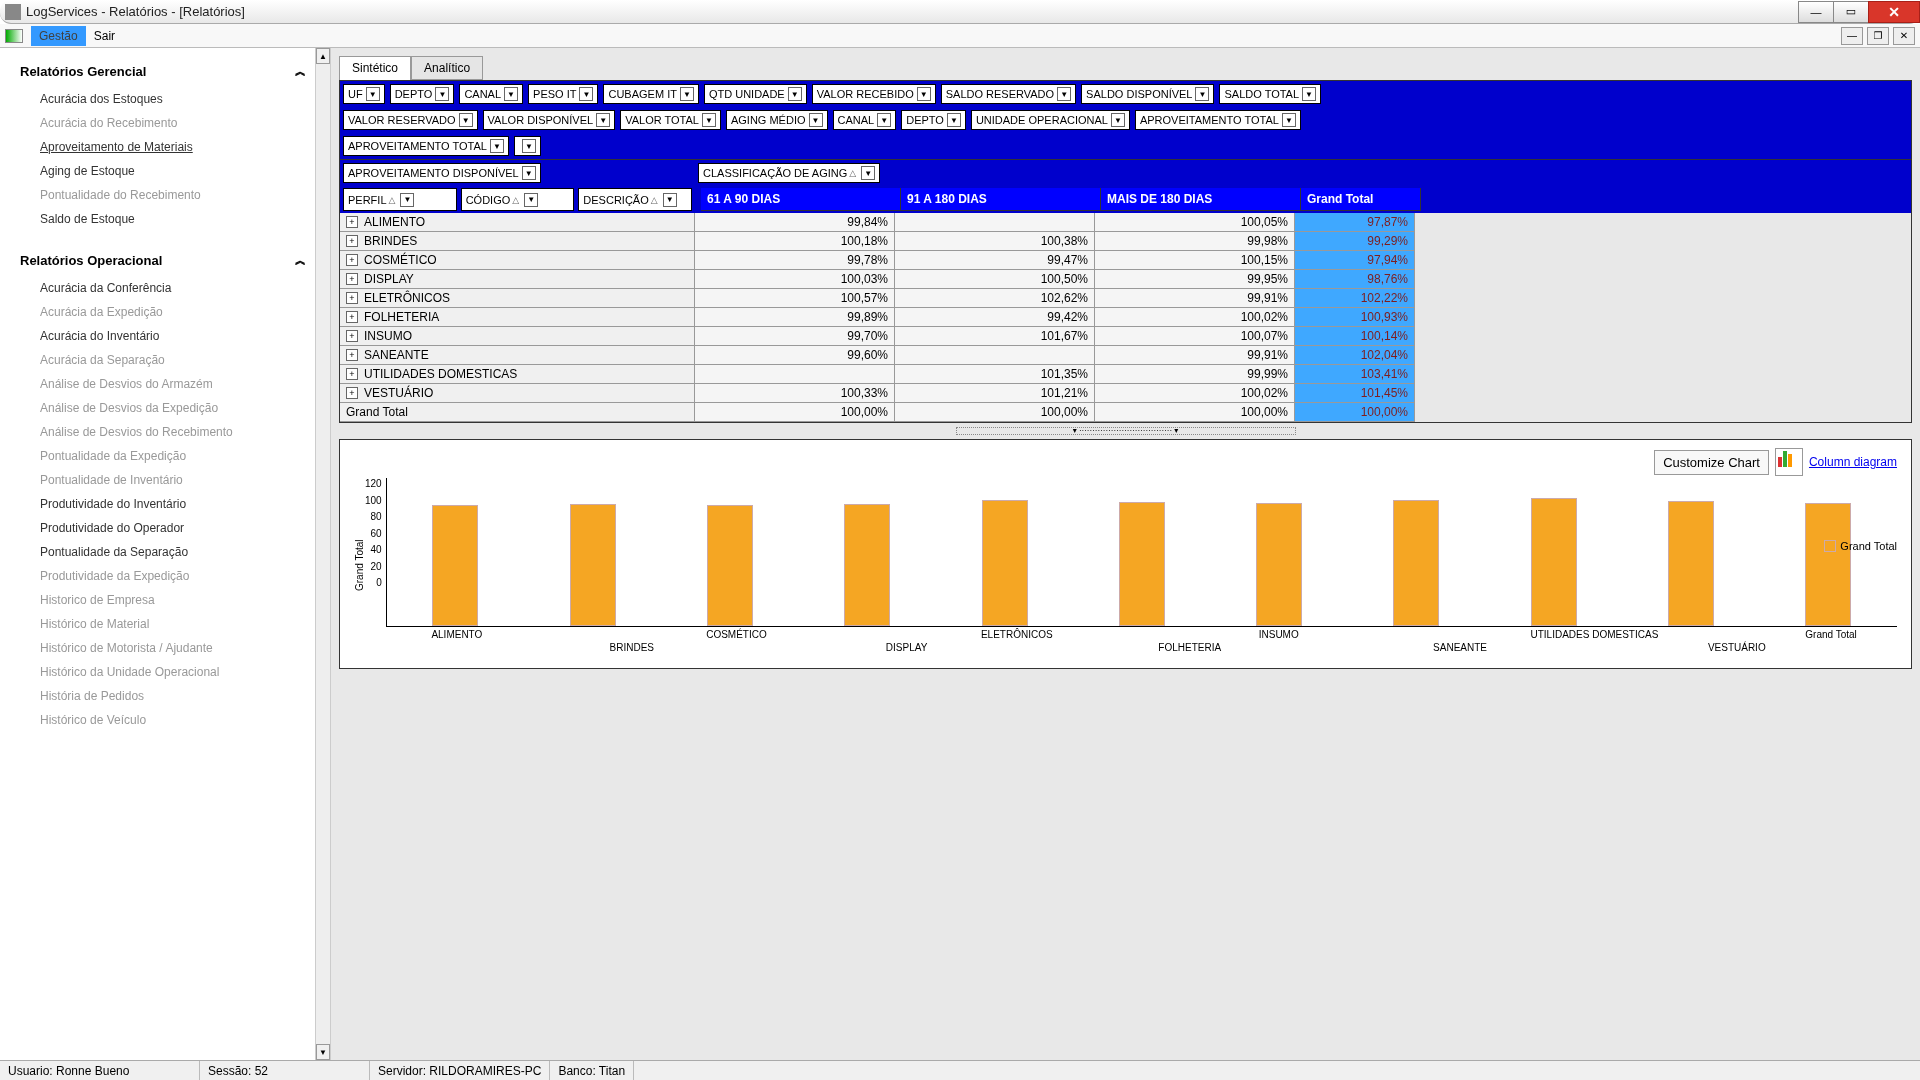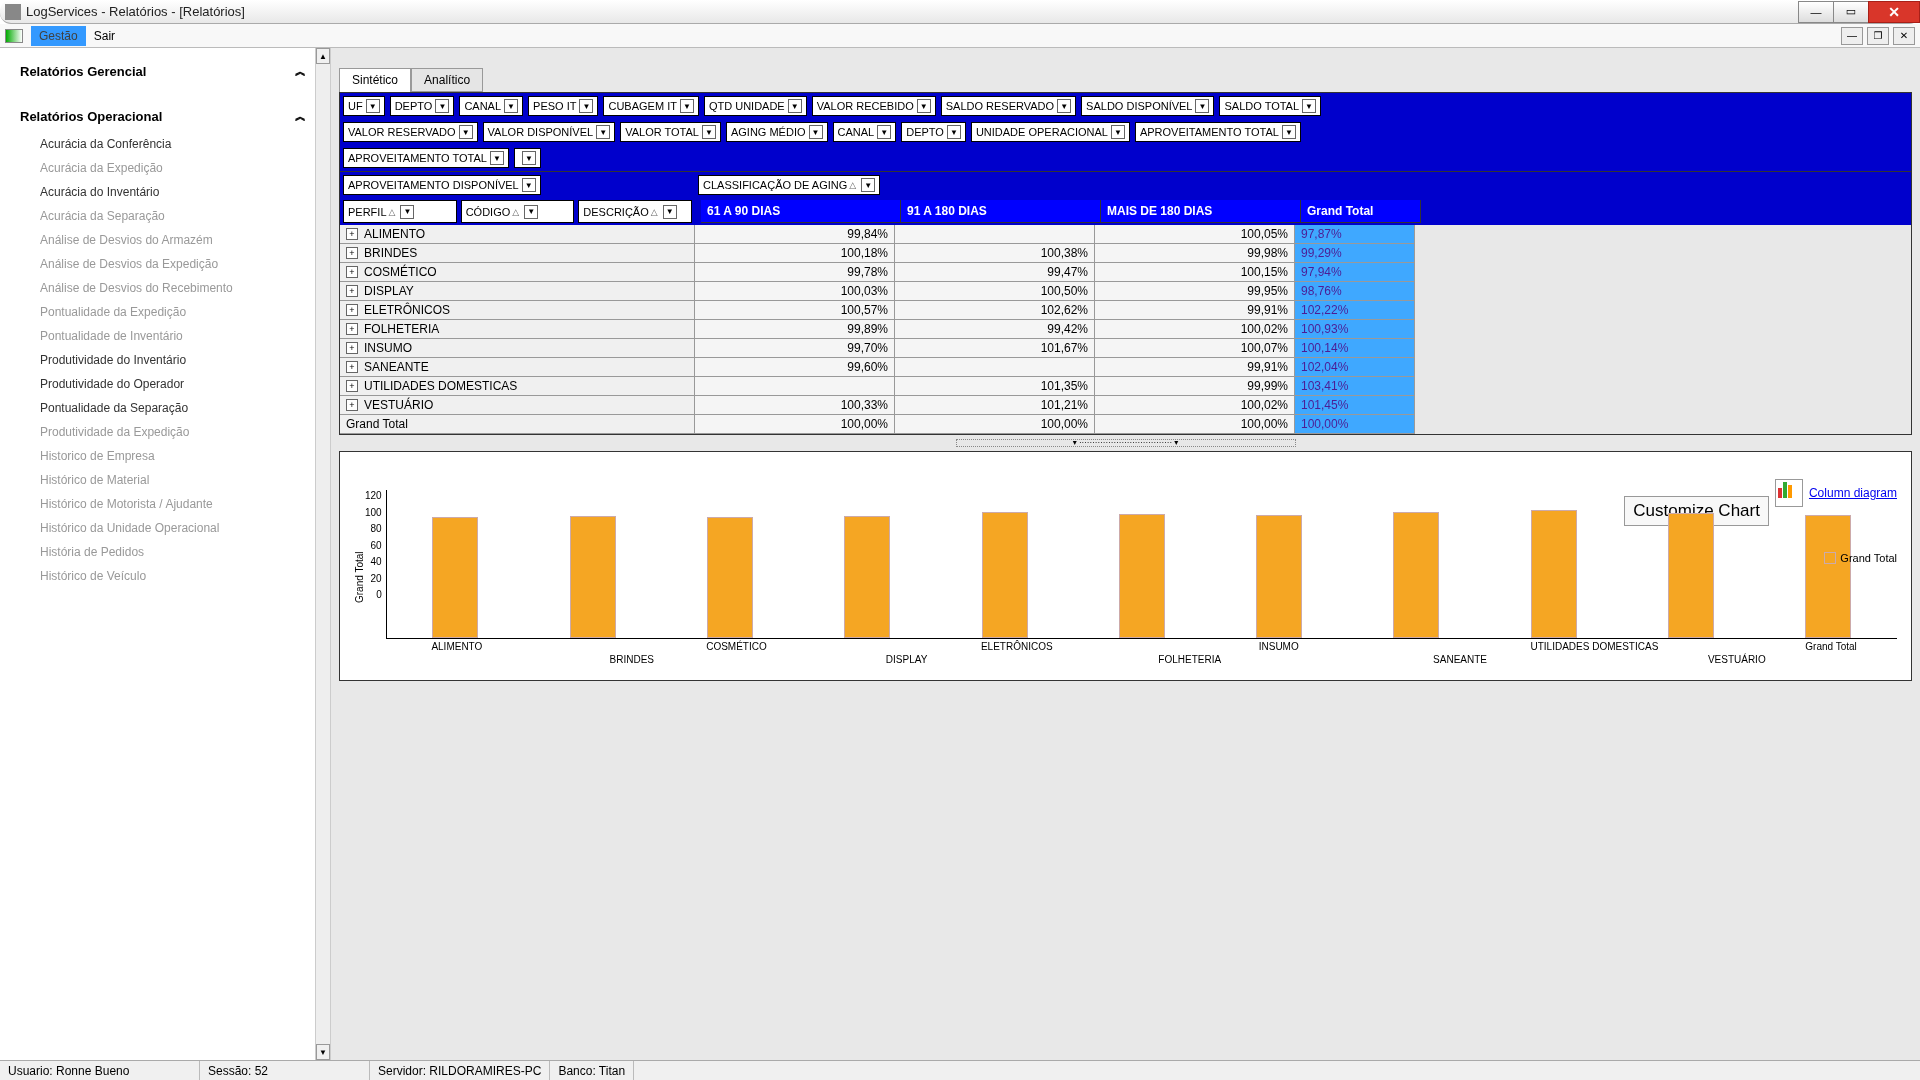--- a/index.html
+++ b/index.html
@@ -22,41 +22,41 @@
 .side-scroll { width: 16px; background: #eee; border-left: 1px solid #ccc; border-right: 1px solid #ccc; display: flex; flex-direction: column; }
 .side-scroll .sb-btn { height: 16px; border: 1px solid #999; background: #f0f0f0; font-size: 8px; display: flex; align-items: center; justify-content: center; }
 .side-scroll .sb-track { flex: 1; }
 .panel-head { font-weight: bold; font-size: 13px; padding: 8px 0 8px 10px; display: flex; align-items: center; }
 .panel-head .chev { margin-left: auto; margin-right: 12px; font-size: 11px; letter-spacing: -3px; }
 .nav-item { padding: 5px 0 5px 30px; color: #333; cursor: default; }
 .nav-dim { color: #999; }
 .nav-sel { text-decoration: underline; }
 .content { flex: 1; background: #e8e8e8; padding: 8px 8px 0 8px; overflow: auto; }
 .tabs { display: flex; }
-.tab { padding: 4px 12px; border: 1px solid #999; background: #eee; font-size: 12px; border-bottom: none; margin-top: 12px; }
+.tab { padding: 4px 12px; border: 1px solid #999; background: #eee; font-size: 12px; border-bottom: none; }
 .tab.active { background: #fff; font-weight: normal; }
 .tab:not(.active) { background: #e5e5e5; border-bottom: 1px solid #999; }
 .pivot-container { border: 1px solid #333; }
 .filter-area { background: #0000cc; padding: 3px; display: flex; flex-wrap: wrap; gap: 5px; }
 .filter-chip { background: #fff; border: 1px solid #000; padding: 2px 4px; font-size: 11px; display: inline-flex; align-items: center; }
 .chip-dd { width: 14px; height: 14px; border: 1px solid #666; margin-left: 3px; font-size: 8px; display: inline-flex; align-items: center; justify-content: center; }
 .filter-area.sep-top { border-top: 1px solid #333; }
 .pivot-grid { display: grid; grid-template-columns: 355px 200px 200px 200px 120px; font-size: 12px; }
 .hdr-cell { background: #0000ff; color: #fff; padding: 4px 6px; font-weight: bold; border-right: 1px solid #333; border-bottom: 1px solid #333; }
 .row-label { background: #f0f0f0; border: 1px solid #999; padding: 2px 6px; display: flex; align-items: center; border-top: none; border-left: none; }
 .row-label .exp { width: 12px; height: 12px; border: 1px solid #666; margin-right: 6px; font-size: 9px; display: inline-flex; align-items: center; justify-content: center; background: #fff; }
 .val-cell { background: #f5f5f5; border-right: 1px solid #999; border-bottom: 1px solid #999; padding: 2px 6px; text-align: right; }
-.gt-cell { background: #3fa8ff; border-right: 1px solid #999; border-bottom: 1px solid #999; padding: 2px 6px; text-align: left; color: #4c1d95; }
+.gt-cell { background: #3fa8ff; border-right: 1px solid #999; border-bottom: 1px solid #999; padding: 2px 6px; text-align: right; color: #7f1d1d; }
 .field-chip { background: #fff; border: 1px solid #000; padding: 2px 4px; font-size: 11px; display: inline-flex; align-items: center; margin-right: 4px; }
 .field-chip .sort { margin: 0 2px; font-size: 9px; color: #666; }
 .splitter { height: 10px; display: flex; align-items: center; justify-content: center; margin: 3px 0; }
 .splitter-grip { width: 340px; height: 8px; border: 1px dotted #888; text-align: center; font-size: 8px; line-height: 6px; }
 .chart-panel { background: #fff; border: 1px solid #333; padding: 10px 14px 6px 14px; height: 230px; position: relative; }
 .chart-toolbar { position: absolute; top: 8px; right: 14px; display: flex; gap: 6px; align-items: center; }
-.chart-btn { border: 1px solid #999; padding: 4px 8px; background: #f8f8f8; font-size: 17px; margin-top: 36px; }
+.chart-btn { border: 1px solid #999; padding: 4px 8px; background: #f8f8f8; font-size: 13px; }
 .chart-icon-btn { border: 1px solid #999; padding: 2px; width: 28px; height: 28px; }
 .chart-link { color: #0000ee; text-decoration: underline; font-size: 12px; }
 .chart-area { display: flex; height: 175px; margin-top: 28px; }
 .y-axis-label { writing-mode: vertical-rl; transform: rotate(180deg); font-size: 10px; text-align: center; }
 .y-ticks { display: flex; flex-direction: column; justify-content: space-between; font-size: 10px; text-align: right; padding-right: 4px; height: 110px; }
 .plot { flex: 1; position: relative; height: 110px; border-left: 1px solid #000; border-bottom: 1px solid #000; display: flex; align-items: flex-end; justify-content: space-around; }
 .bar { width: 46px; background: #f5a623; border: 1px solid #caa; }
 .x-labels { display: flex; justify-content: space-around; font-size: 10px; margin-top: 2px; }
 .x-labels > div { width: 46px; text-align: center; white-space: nowrap; }
 .x-labels.row2 > div { transform: translateX(40px); }
@@ -93,20 +93,28 @@
   </div>
 </div>
 
 <div class="main">
 
   <div class="sidebar">
     <div class="panel-head">
       <span>Relatórios Gerencial</span>
       <span class="chev">︽</span>
     </div>
+    <div id="panel1-items">
+        <div class="nav-item">Acurácia dos Estoques</div>
+        <div class="nav-item nav-dim">Acurácia do Recebimento</div>
+        <div class="nav-item nav-sel">Aproveitamento de Materiais</div>
+        <div class="nav-item">Aging de Estoque</div>
+        <div class="nav-item nav-dim">Pontualidade do Recebimento</div>
+        <div class="nav-item">Saldo de Estoque</div>
+      </div>
     <div style="height:14px"></div>
     <div class="panel-head">
       <span>Relatórios Operacional</span>
       <span class="chev">︽</span>
     </div>
     <div id="panel2-items">
         <div class="nav-item">Acurácia da Conferência</div>
         <div class="nav-item nav-dim">Acurácia da Expedição</div>
         <div class="nav-item">Acurácia do Inventário</div>
         <div class="nav-item nav-dim">Acurácia da Separação</div>

